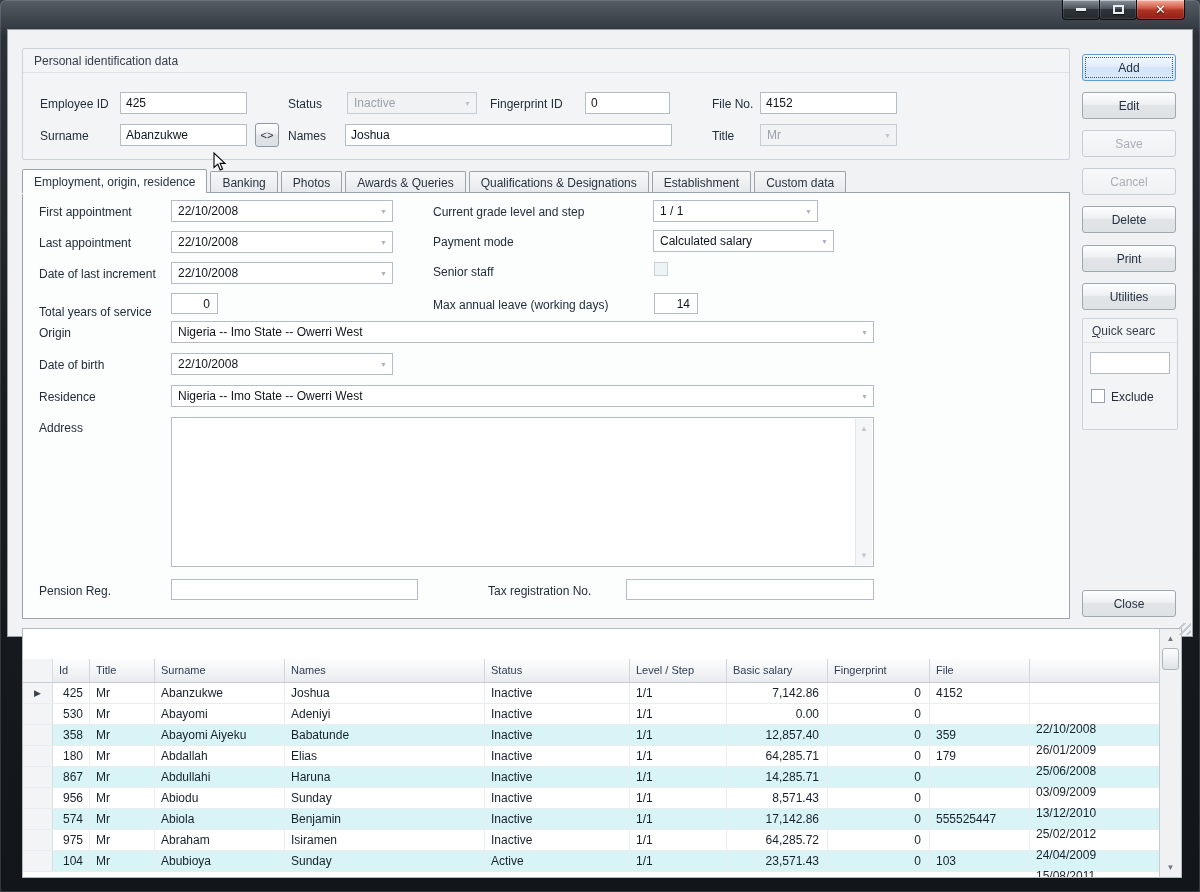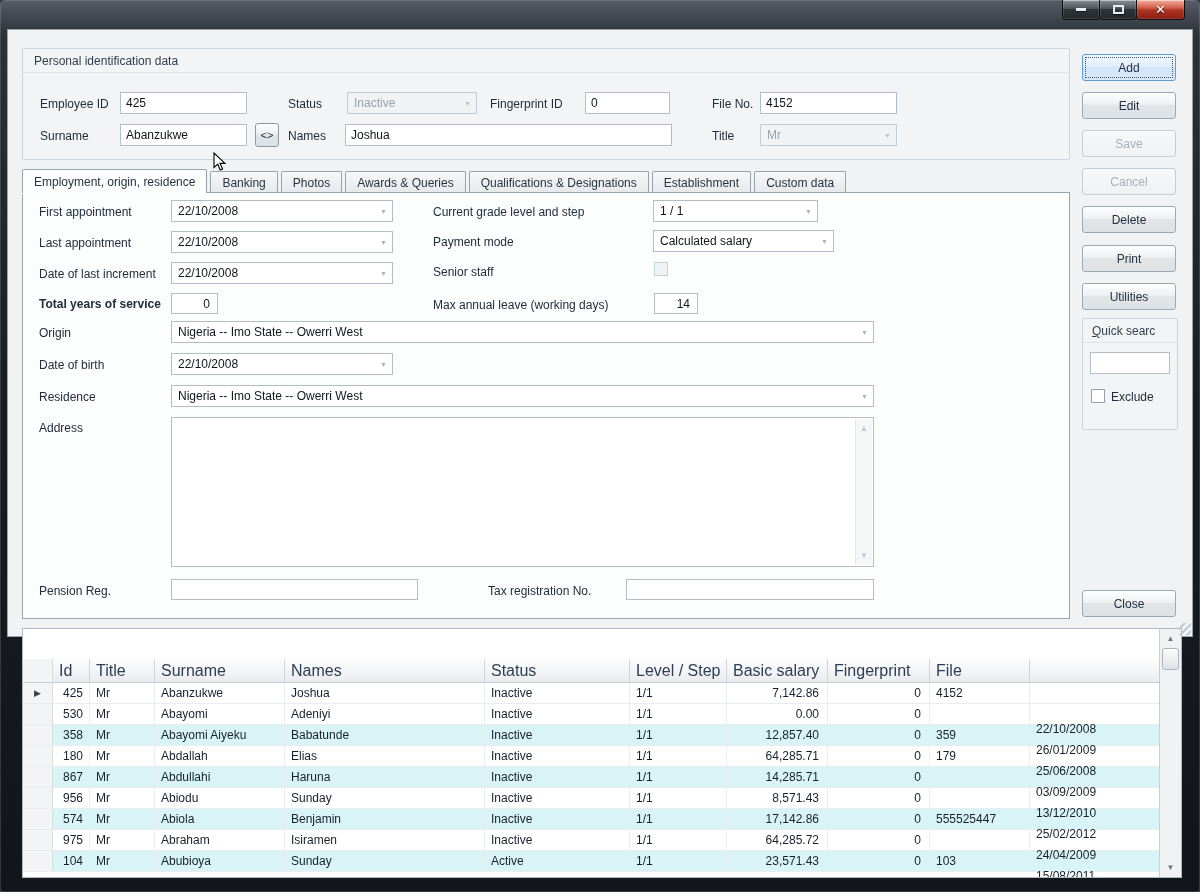--- a/index.html
+++ b/index.html
@@ -52,21 +52,21 @@
   .qs-cap{font-size:12px;color:#333d4d;padding:5px 0 0 9px;height:24px;border-bottom:1px solid #dde2e6;}
   .qs-cap::first-letter{text-decoration:underline;}
   
   .gridbox{position:absolute;left:14px;top:598px;width:1160px;height:250px;background:#fff;border:1px solid #b0b8c0;}
   .gpanel{position:absolute;left:0;top:0;right:22px;height:30px;background:#eef0f1;border-bottom:1px solid #d7dce1;
     color:#a7acb3;font-size:12px;line-height:29px;padding-left:16px;overflow:hidden;}
   .gpanel::after{content:"";position:absolute;right:0;top:0;width:270px;height:100%;
     background:linear-gradient(105deg,rgba(199,180,228,0) 0%,rgba(199,180,228,.55) 35%,rgba(236,230,247,.35) 50%,rgba(184,158,221,.6) 68%,rgba(244,240,251,.95) 84%,rgba(206,188,231,.7) 100%);}
   .ghead{position:absolute;left:0;top:30px;right:22px;height:24px;display:flex;
     background:linear-gradient(#fdfdfe,#f1f3f5 60%,#e8ebee);border-bottom:1px solid #c6cdd4;}
-  .ghead .gcell{line-height:23px;color:#2e3d55;border-right:1px solid #cfd5db;padding-left:6px;font-size:16px;}
+  .ghead .gcell{line-height:23px;color:#2e3d55;border-right:1px solid #cfd5db;padding-left:6px;font-size:11px;}
   .grows{position:absolute;left:0;top:54px;right:22px;bottom:0;overflow:hidden;}
   .grow{display:flex;height:21px;background:#fff;border-bottom:1px solid #e9edf0;}
   .grow.alt{background:#d9f4f7;}
   .gcell{height:100%;overflow:hidden;white-space:nowrap;font-size:12px;color:#17212c;line-height:20px;padding-left:6px;border-right:1px solid #e9edf0;}
   .gcell.ind{width:30px;background:#f3f4f5;border-right:1px solid #d8dde2;text-align:center;padding:0;font-size:9px;color:#39434e;}
   .gcell.c0{width:37px;text-align:right;padding:0 6px 0 0;}
   .gcell.c1{width:65px;} .gcell.c2{width:130px;} .gcell.c3{width:200px;} .gcell.c4{width:145px;} .gcell.c5{width:97px;}
   .gcell.c6{width:101px;text-align:right;padding:0 8px 0 0;}
   .gcell.c7{width:102px;text-align:right;padding:0 8px 0 0;}
   .gcell.c8{width:100px;} .gcell.c9{flex:1;border-right:none;margin-top:36px;}
@@ -149,21 +149,21 @@
       <div class="lbl" style="left:16px;top:43px;">Last appointment</div>
       <div class="combo" style="left:148px;top:38px;width:222px;">
         <span>22/10/2008</span>
         <span class="arr">▼</span>
       </div>
       <div class="lbl" style="left:16px;top:74px;">Date of last increment</div>
       <div class="combo" style="left:148px;top:69px;width:222px;">
         <span>22/10/2008</span>
         <span class="arr">▼</span>
       </div>
-      <div class="lbl" style="left:16px;top:104px;font-weight:bold;">Total years of service</div>
+      <div class="lbl" style="left:16px;top:112px;">Total years of service</div>
       <input class="tb num" style="left: 148px; top: 100px; width: 47px; height: 21px;" value="0">
 
       <div class="lbl" style="left:410px;top:12px;">Current grade level and step</div>
       <div class="combo" style="left:630px;top:7px;width:165px;">
         <span>1 / 1</span>
         <span class="arr">▼</span>
       </div>
       <div class="lbl" style="left:410px;top:42px;">Payment mode</div>
       <div class="combo" style="left:630px;top:37px;width:181px;">
         <span>Calculated salary</span>

